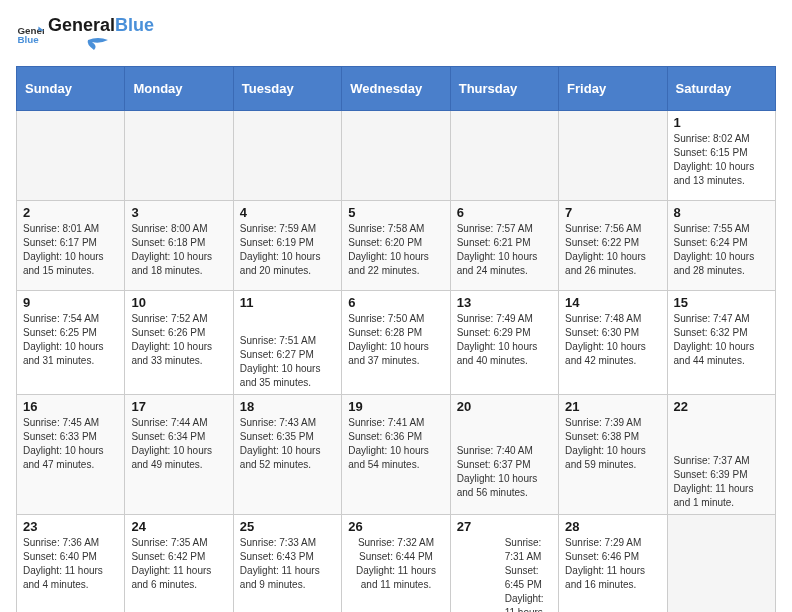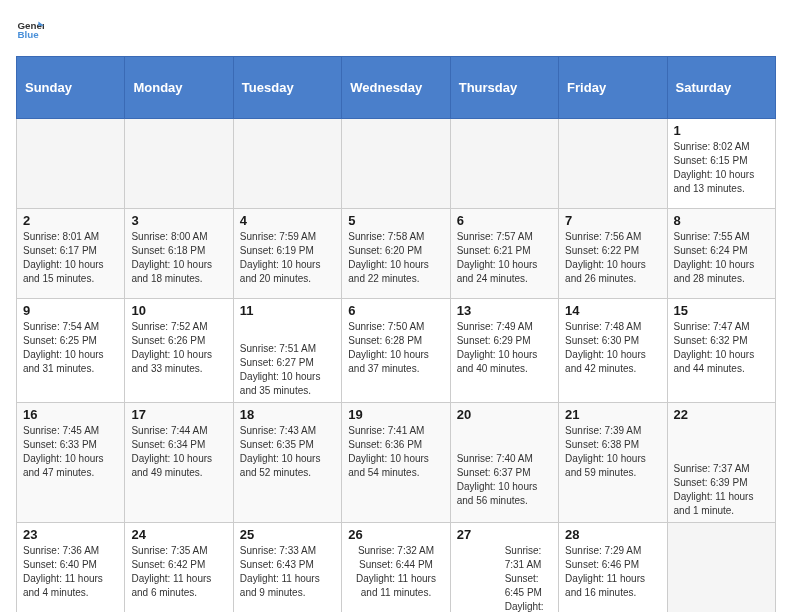--- a/index.html
+++ b/index.html
@@ -39,21 +39,21 @@
     }
     table {
       width: 100%;
       border-collapse: collapse;
       table-layout: fixed;
     }
     th {
       background-color: #4a7fcb;
       color: #fff;
       text-align: left;
-      padding: 23px 8px;
+      padding: 14px 8px;
       font-size: 13px;
       font-weight: bold;
       border: 1px solid #3a6ab5;
     }
     td {
       vertical-align: top;
       border: 1px solid #ccc;
       padding: 4px 6px;
       font-size: 10.5px;
       color: #333;
@@ -86,20 +86,28 @@
 <body>
 
 <div class="header">
   <div class="logo">
     <svg class="logo-icon" viewBox="0 0 40 40">
       <rect x="0" y="0" width="40" height="40" fill="#fff"></rect>
       <text x="2" y="18" font-size="14" font-weight="bold" fill="#333">General</text>
       <text x="2" y="32" font-size="14" font-weight="bold" fill="#4a90d9">Blue</text>
       <polygon points="32,8 40,14 32,14" fill="#4a90d9"></polygon>
     </svg>
+    <div>
+      <div style="font-size:18px;font-weight:bold;line-height:1.1;">
+        <span style="color:#1a1a1a;">General</span><span style="color:#4a90d9;">Blue</span>
+      </div>
+      <svg width="60" height="14" viewBox="0 0 60 14">
+        <path d="M40,4 Q50,0 60,4 Q52,8 44,6 Q50,10 46,14 Q38,8 40,4Z" fill="#4a90d9"></path>
+      </svg>
+    </div>
   </div>
   <div class="title-block">
     <div class="month-title"></div>
     <div class="subtitle"></div>
   </div>
 </div>
 
 <table>
   <thead>
     <tr>

